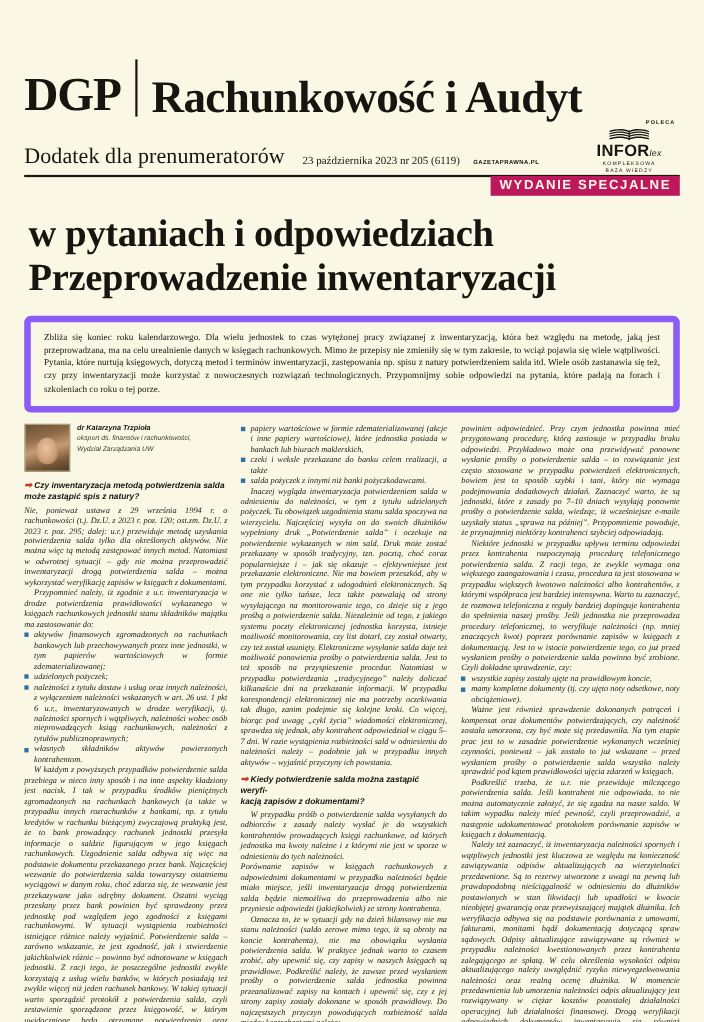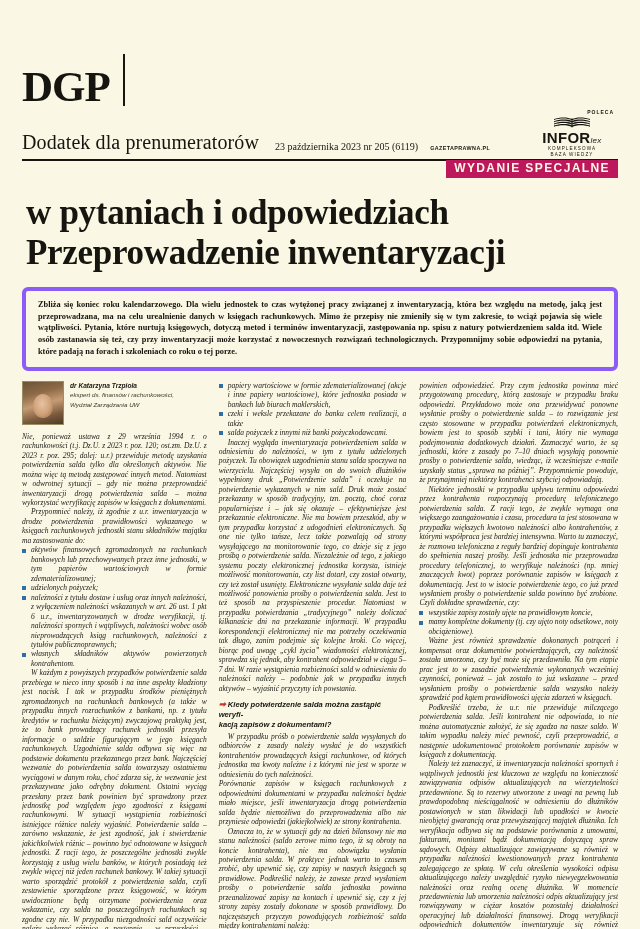--- a/index.html
+++ b/index.html
@@ -171,27 +171,27 @@
     line-height: 1.14;
     color: #16150f;
     letter-spacing: -0.3px;
     margin-top: 14px;
     padding-left: 4px;
   }
 
   
   .lead-box {
     margin-top: 14px;
-    border: 4px solid #8b5cf6;
+    border: 6px solid #8b5cf6;
     border-radius: 6px;
     padding: 8px 12px 9px 12px;
     font-family: "Liberation Serif", serif;
     font-size: 8.3px;
     line-height: 1.42;
-    font-weight: bold;
+    font-weight: normal;
     text-align: justify;
     color: #16150f;
   }
 
   
   .columns {
     display: flex;
     margin-top: 10px;
     height: 560px;
   }
@@ -293,20 +293,21 @@
   }
 </style>
 </head>
 <body>
 
 <div class="page">
 
   <div class="masthead">
     <div class="dgp-logo">DGP</div>
     <div class="masthead-divider"></div>
+    <div class="masthead-title">Rachunkowość i Audyt</div>
   </div>
 
   <div class="subhead-row">
     <div class="subhead-main">Dodatek dla prenumeratorów</div>
     <div class="subhead-date">23 października 2023 nr 205 (6119)</div>
     <div class="subhead-site">GAZETAPRAWNA.PL</div>
 
     <div class="infor-block">
       <div class="infor-poleca">POLECA</div>
       <div class="infor-book">
@@ -342,20 +343,24 @@
 
       <div class="byline">
         <div class="byline-photo"></div>
         <div class="byline-text">
           <div class="byline-name">dr Katarzyna Trzpioła</div>
           <div class="byline-role">ekspert ds. finansów i rachunkowości,</div>
           <div class="byline-role">Wydział Zarządzania UW</div>
         </div>
       </div>
 
+      <div class="qhead">
+        <span class="arrow">➡</span><span>Czy inwentaryzacja metodą potwierdzenia salda</span><br>
+        <span>może zastąpić spis z natury?</span>
+      </div>
 
       <p class="body noind">Nie, ponieważ ustawa z 29 września 1994 r. o rachunkowości (t.j. Dz.U. z 2023 r. poz. 120; ost.zm. Dz.U. z 2023 r. poz. 295; dalej: u.r.) przewiduje metodę uzyskania potwierdzenia salda tylko dla określonych aktywów. Nie można więc tą metodą zastępować innych metod. Natomiast w odwrotnej sytuacji – gdy nie można przeprowadzić inwentaryzacji drogą potwierdzenia salda – można wykorzystać weryfikację zapisów w księgach z dokumentami.</p>
       <p class="body">Przypomnieć należy, iż zgodnie z u.r. inwentaryzacja w drodze potwierdzenia prawidłowości wykazanego w księgach rachunkowych jednostki stanu składników majątku ma zastosowanie do:</p>
 
       <ul class="bl">
         <li>aktywów finansowych zgromadzonych na rachunkach bankowych lub przechowywanych przez inne jednostki, w tym papierów wartościowych w formie zdematerializowanej;</li>
         <li>udzielonych pożyczek;</li>
         <li>należności z tytułu dostaw i usług oraz innych należności, z wyłączeniem należności wskazanych w art. 26 ust. 1 pkt 6 u.r., inwentaryzowanych w drodze weryfikacji, tj. należności spornych i wątpliwych, należności wobec osób nieprowadzących ksiąg rachunkowych, należności z tytułów publicznoprawnych;</li>
         <li>własnych składników aktywów powierzonych kontrahentom.</li>
       </ul>

